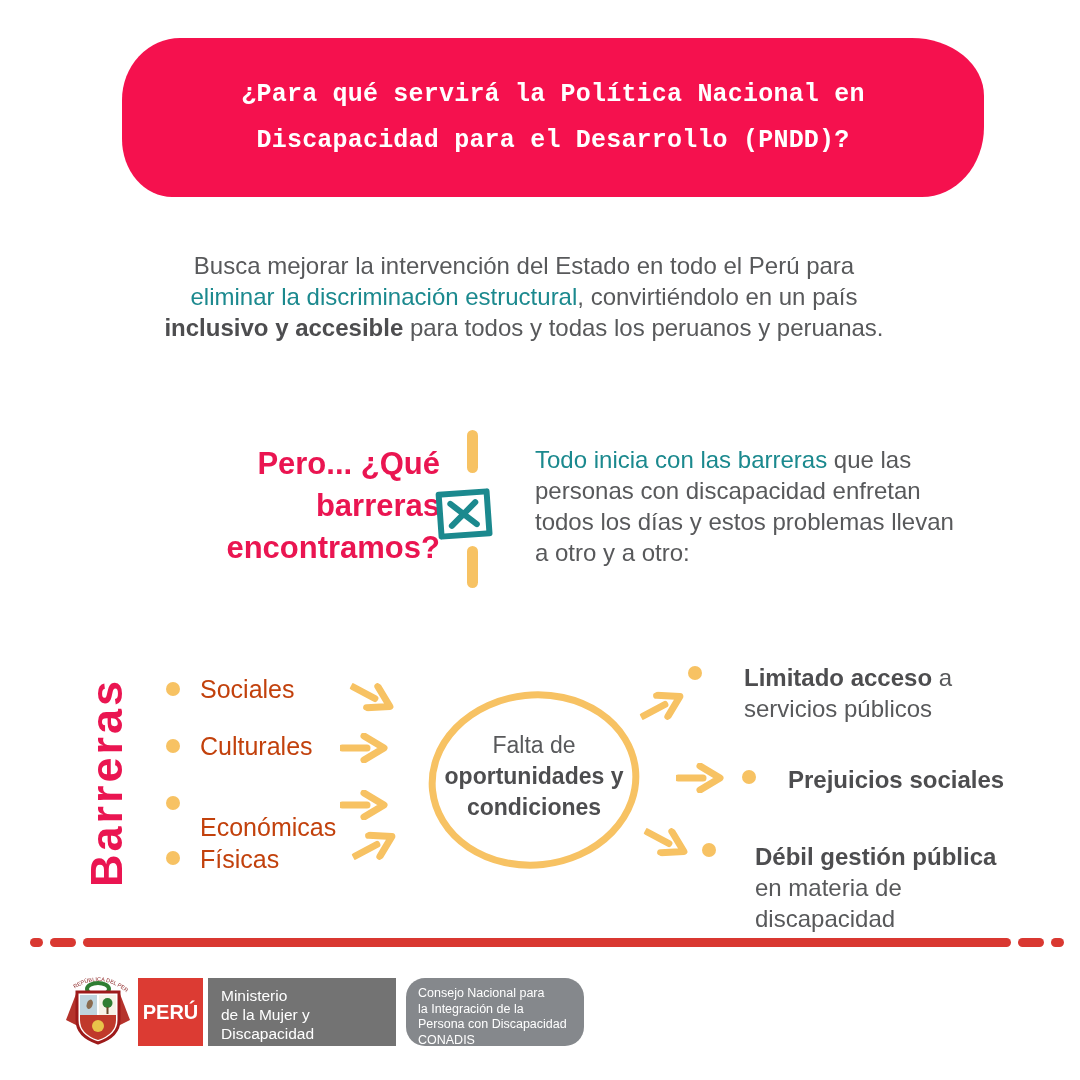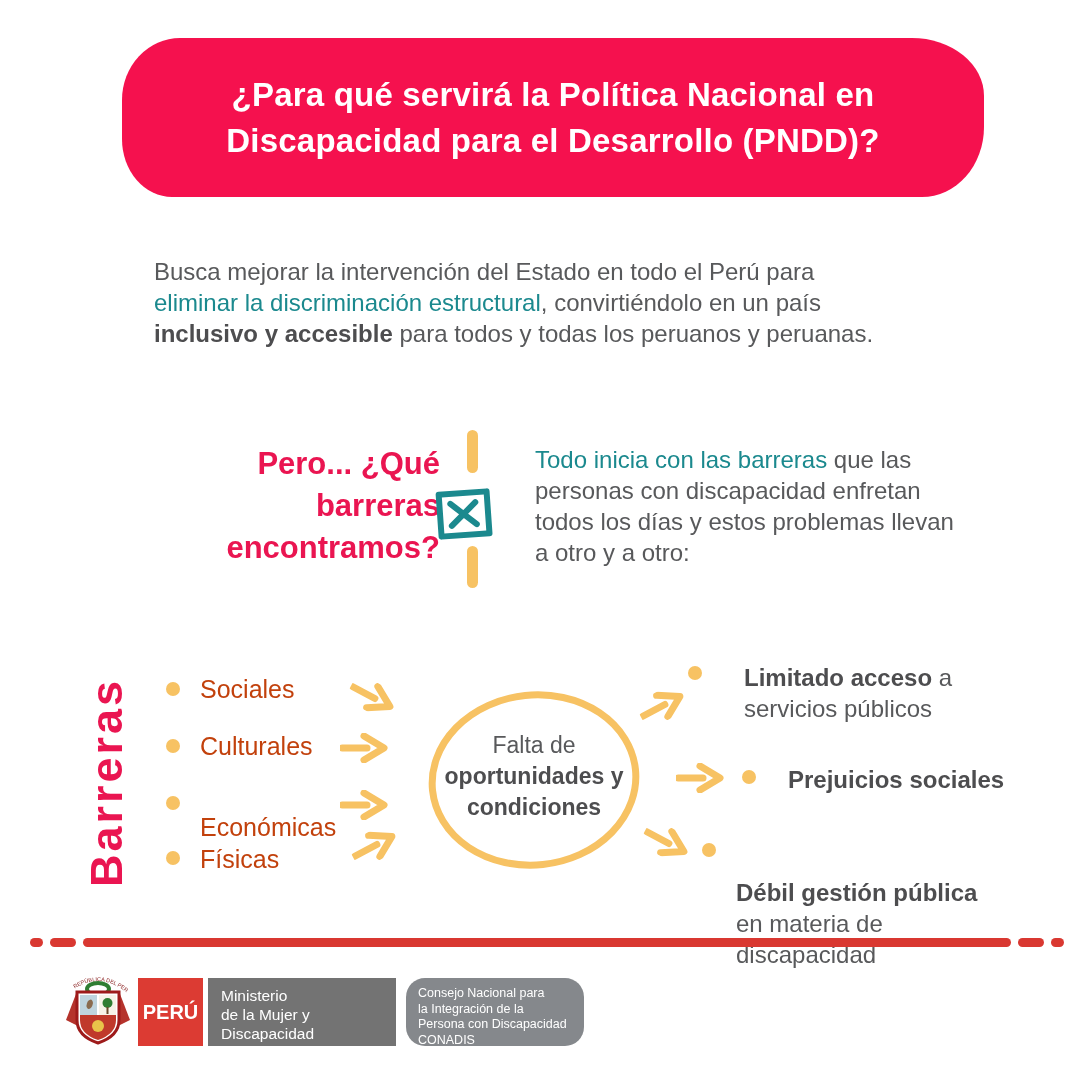--- a/index.html
+++ b/index.html
@@ -3,25 +3,25 @@
 <meta charset="utf-8">
 <style>
   html,body{margin:0;padding:0;background:#ffffff;}
   .canvas{position:relative;width:1080px;height:1080px;background:#ffffff;overflow:hidden;
           font-family:"Liberation Sans",sans-serif;color:#58595B;}
 
   
   .banner{position:absolute;left:122px;top:38px;width:862px;height:159px;
           background:#F5114E;border-radius:58px 72px 62px 50px / 62px 58px 70px 58px;
           display:flex;align-items:center;justify-content:center;text-align:center;}
-  .banner .title{color:#ffffff;font-weight:bold;font-size:33px;line-height:46px;letter-spacing:.2px;}
-
-  
-  .intro{position:absolute;left:154px;top:250px;width:800px;text-align:left;
-         font-size:24px;line-height:31px;color:#58595B;margin-top:6px;}
+  .banner .title{color:#ffffff;font-weight:bold;font-size:25px;line-height:46px;letter-spacing:.2px;font-family:Liberation Mono, monospace;}
+
+  
+  .intro{position:absolute;left:124px;top:250px;width:800px;text-align:center;
+         font-size:24px;line-height:31px;color:#58595B;}
   .teal{color:#1B898E;}
   .strong{color:#4D4D4F;font-weight:bold;}
 
   
   .question{position:absolute;left:168px;top:443px;width:272px;text-align:right;
             color:#EA1551;font-weight:bold;font-size:31px;line-height:42px;}
   .vdash{position:absolute;width:11px;border-radius:6px;background:#F7C263;}
   .vdash.top{left:467px;top:430px;height:43px;}
   .vdash.bot{left:467px;top:546px;height:42px;}
   .checkbox{position:absolute;left:433px;top:482px;transform:rotate(-4deg);}
@@ -151,21 +151,21 @@
   <div class="c-item" style="left:744px;top:662px;width:215px;">
     <span class="strong">Limitado acceso</span><span> a servicios públicos</span>
   </div>
 
   <span class="dot" style="left:742px;top:770px;"></span>
   <div class="c-item" style="left:788px;top:764px;width:260px;white-space:nowrap;">
     <span class="strong">Prejuicios sociales</span><span></span>
   </div>
 
   <span class="dot" style="left:702px;top:843px;"></span>
-  <div class="c-item" style="left:736px;top:841px;width:262px;margin-top:36px;">
+  <div class="c-item" style="left:755px;top:841px;width:262px;">
     <span class="strong">Débil gestión pública</span><span> en materia de discapacidad</span>
   </div>
 
   <div class="divider">
     <span class="d1"></span>
       <span class="d2"></span>
       <span class="dlong"></span>
       <span class="d2"></span>
       <span class="d1"></span>
   </div>

